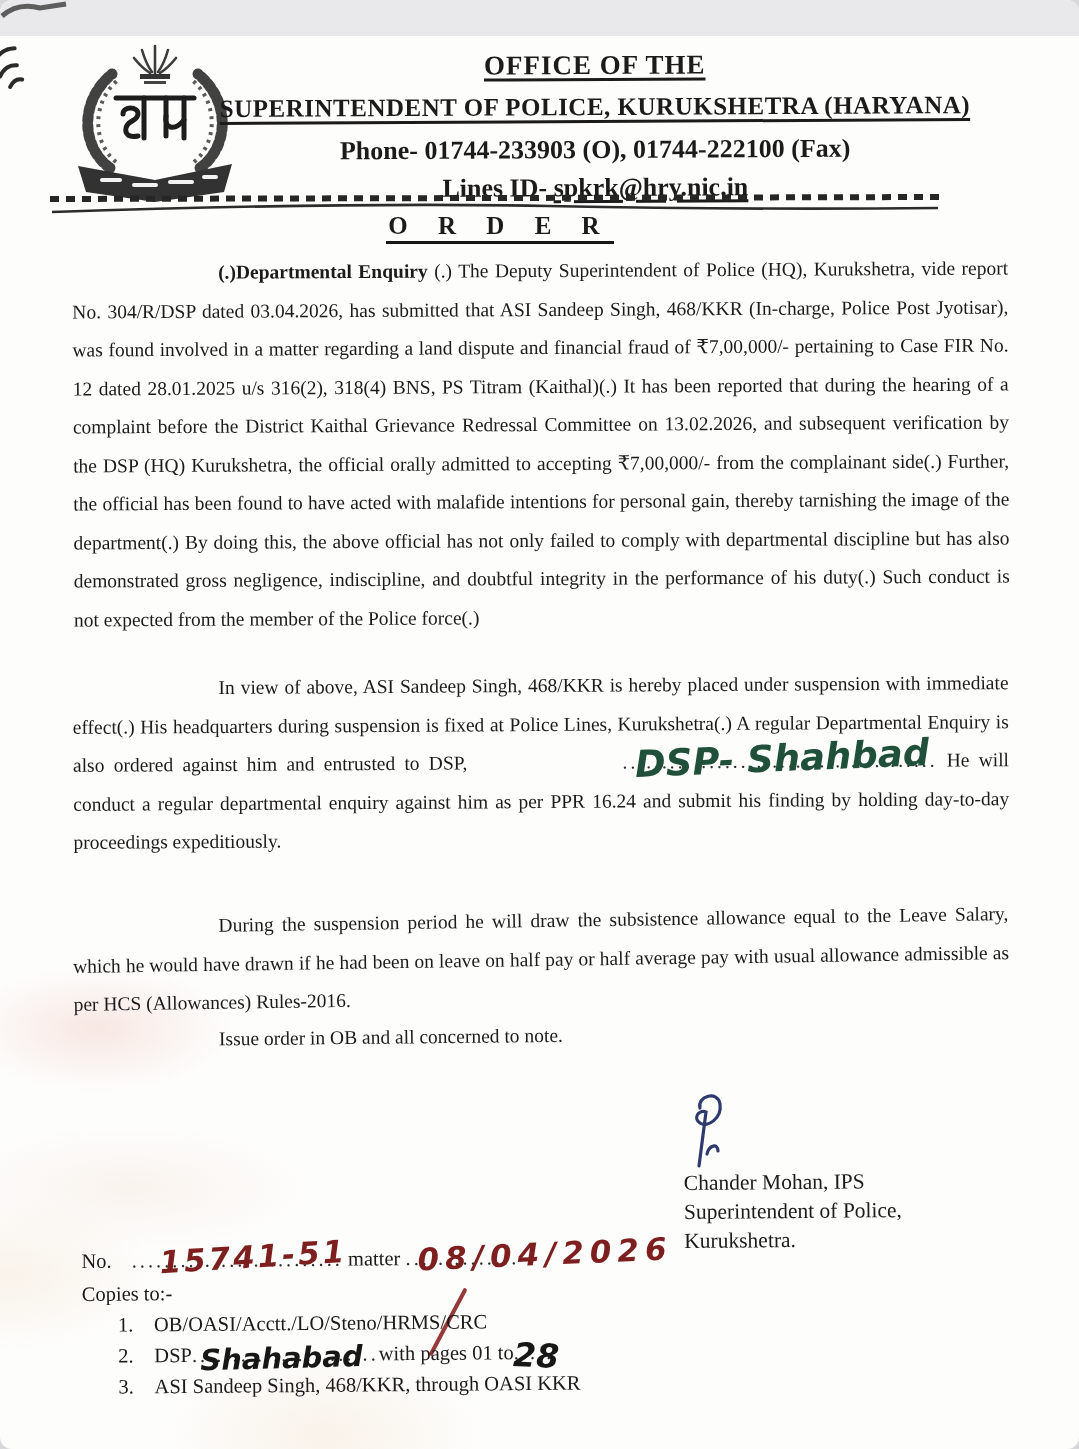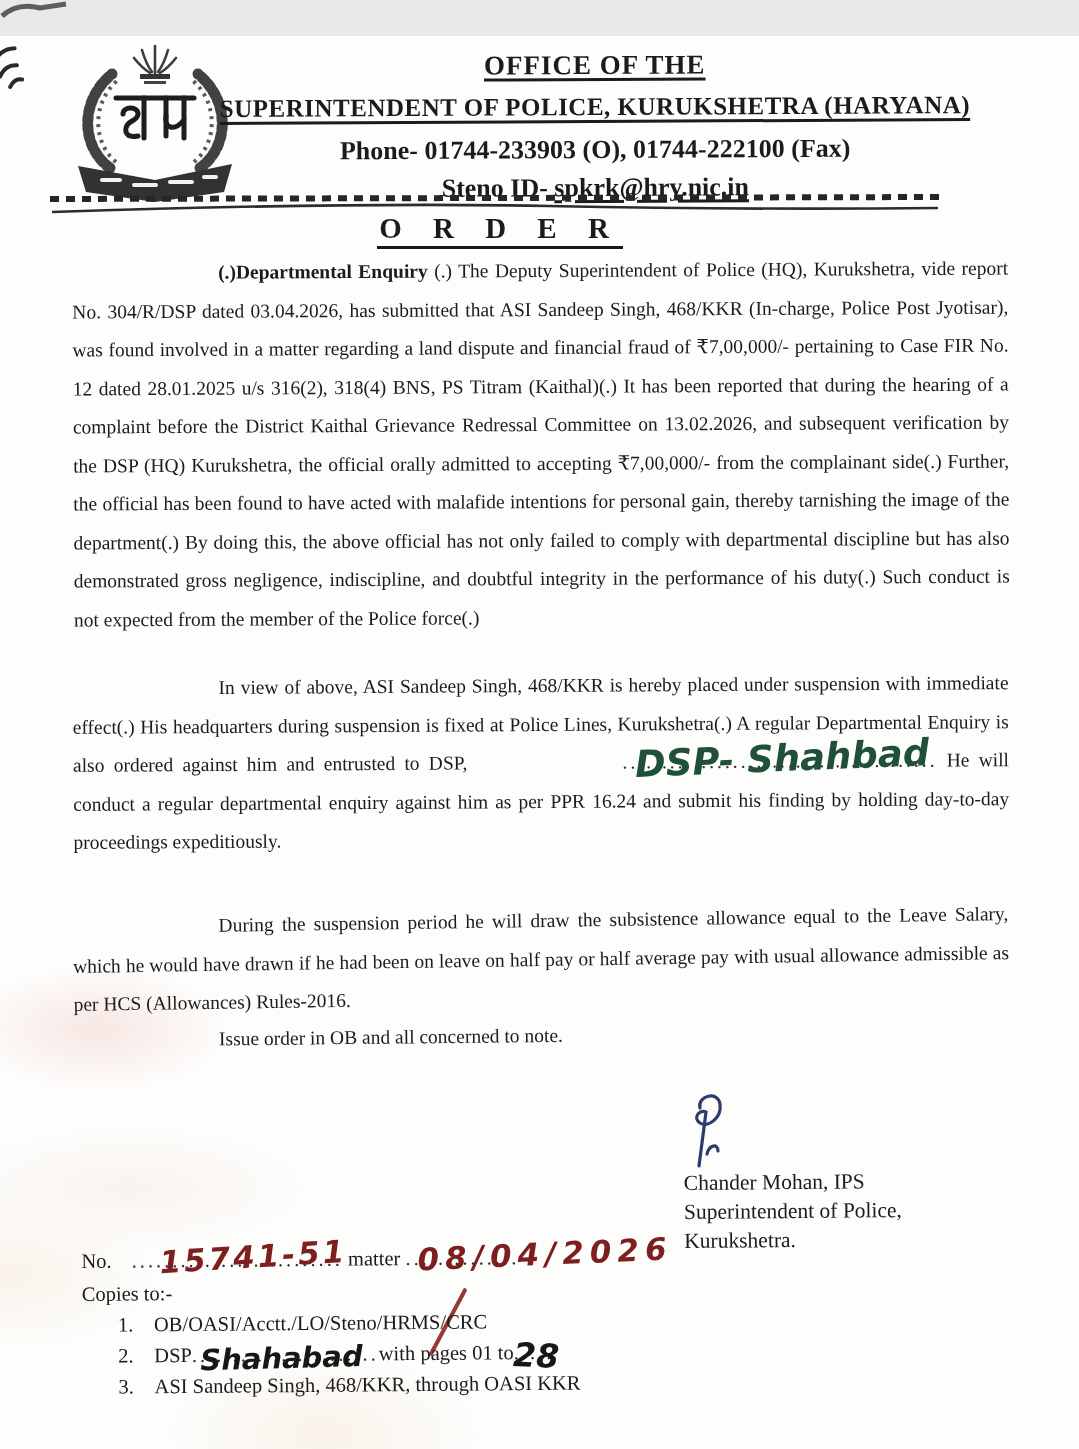--- a/index.html
+++ b/index.html
@@ -5,35 +5,36 @@
   html,body{margin:0;padding:0;background:#d8d8da;}
   .scan{
     position:relative;width:1079px;height:1449px;overflow:hidden;
     font-family:"Liberation Serif","DejaVu Serif",serif;color:#1c1a1a;
     background:
       radial-gradient(190px 90px at 9% 71%, rgba(240,205,196,0.45), transparent 70%),
       radial-gradient(230px 120px at 30% 99%, rgba(243,226,206,0.40), transparent 70%),
       radial-gradient(210px 110px at 1% 88%, rgba(244,230,212,0.45), transparent 70%),
       radial-gradient(260px 90px at 12% 82%, rgba(246,233,224,0.5), transparent 70%),
       #fdfdfc;
+    border-radius: 12px;
   }
   .top-band{position:absolute;left:0;top:0;width:100%;height:36px;background:#e9e9eb;}
   .corner-art{position:absolute;left:-4px;top:38px;}
   .corner-art2{position:absolute;left:0;top:0;}
   .emblem{position:absolute;left:66px;top:40px;}
   .header-block{position:absolute;left:190px;top:50px;width:810px;text-align:center;
     font-weight:bold;transform:rotate(-0.3deg);}
   .hl1{font-size:27px;letter-spacing:1px;text-decoration:underline;text-decoration-thickness:2.5px;text-underline-offset:4px;}
   .hl2{font-size:25px;margin-top:12px;letter-spacing:0.5px;text-decoration:underline;text-decoration-thickness:2.5px;text-underline-offset:5px;}
   .hl3{font-size:26px;margin-top:14px;}
   .hl4{font-size:26px;margin-top:8px;}
   .hl4 .email{text-decoration:underline;text-decoration-thickness:2.5px;text-underline-offset:4px;}
   .sep{position:absolute;left:48px;top:194px;}
   .order-title{position:absolute;left:0;top:212px;width:1000px;text-align:center;
-    font-size:29px;font-weight:bold;letter-spacing:12px;}
+    font-size:25px;font-weight:bold;letter-spacing:12px;}
   .order-title span{border-bottom:3px solid #171717;padding:0 2px 2px 2px;}
   .content{position:absolute;left:73px;top:252px;width:936px;font-size:19.5px;line-height:38.5px;
     text-align:justify;}
   .content p{margin:0;text-indent:146px;}
   .content .p1{transform:rotate(-0.3deg);}
   .content .p2{margin-top:30px;transform:rotate(-0.35deg);}
   .content .p3{margin-top:42px;transform:rotate(-0.85deg);}
   .content .issue{text-indent:146px;transform:rotate(-0.6deg);text-align:left;}
   .bold{font-weight:bold;}
   .hand-slot{position:relative;display:inline-block;}
@@ -105,21 +106,21 @@
       <rect x="66" y="143" width="26" height="4" rx="2"></rect>
       <rect x="102" y="140" width="26" height="4" rx="2"></rect>
       <rect x="136" y="135" width="16" height="4" rx="2"></rect>
     </g>
   </svg>
 
   <div class="header-block">
     <div class="hl1">OFFICE OF THE</div>
     <div class="hl2">SUPERINTENDENT OF POLICE, KURUKSHETRA (HARYANA)</div>
     <div class="hl3">Phone- 01744-233903 (O), 01744-222100 (Fax)</div>
-    <div class="hl4"><span>Steno ID- </span><span class="email">spkrk@hry.nic.in</span></div>
+    <div class="hl4"><span>Lines ID- </span><span class="email">spkrk@hry.nic.in</span></div>
   </div>
 
   <svg class="sep" width="895" height="22" viewBox="0 0 895 22">
     <line x1="2" y1="5" x2="893" y2="3" stroke="#262626" stroke-width="6" stroke-dasharray="9 7"></line>
     <path d="M4 18 Q 300 8 500 12 T 890 14" stroke="#2c2c2c" stroke-width="2.6" fill="none"></path>
   </svg>
 
   <div class="order-title"><span>O R D E R</span></div>
 
   <div class="content">

